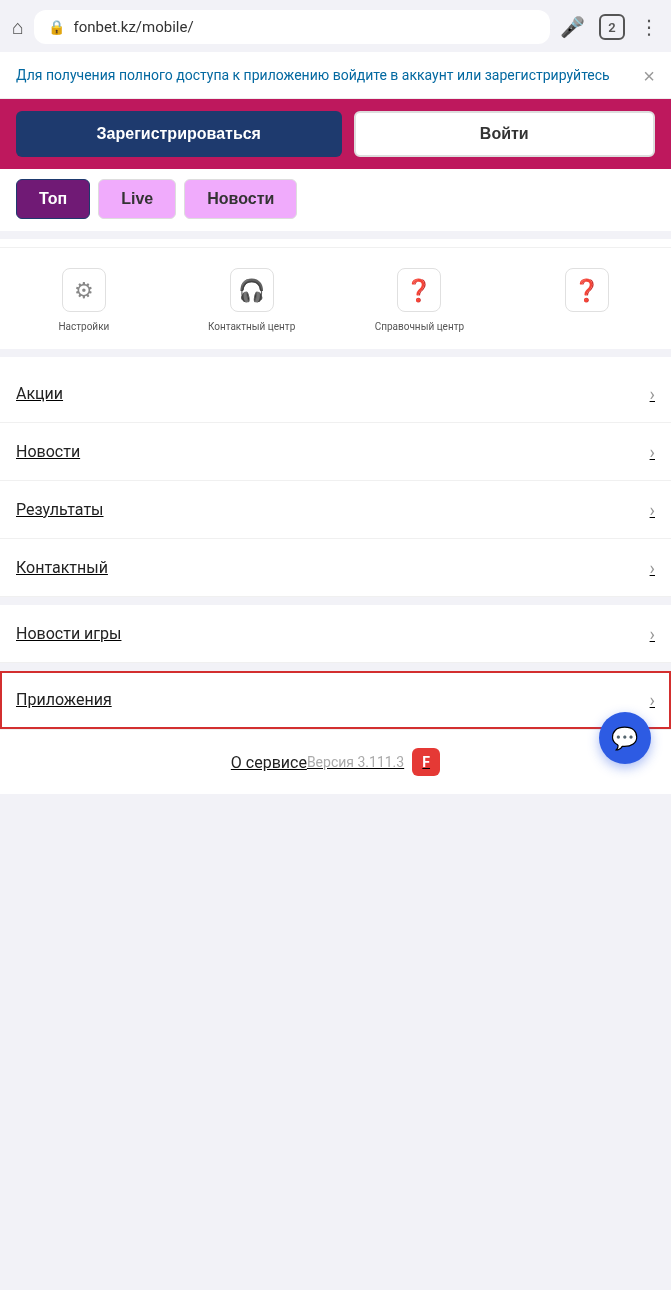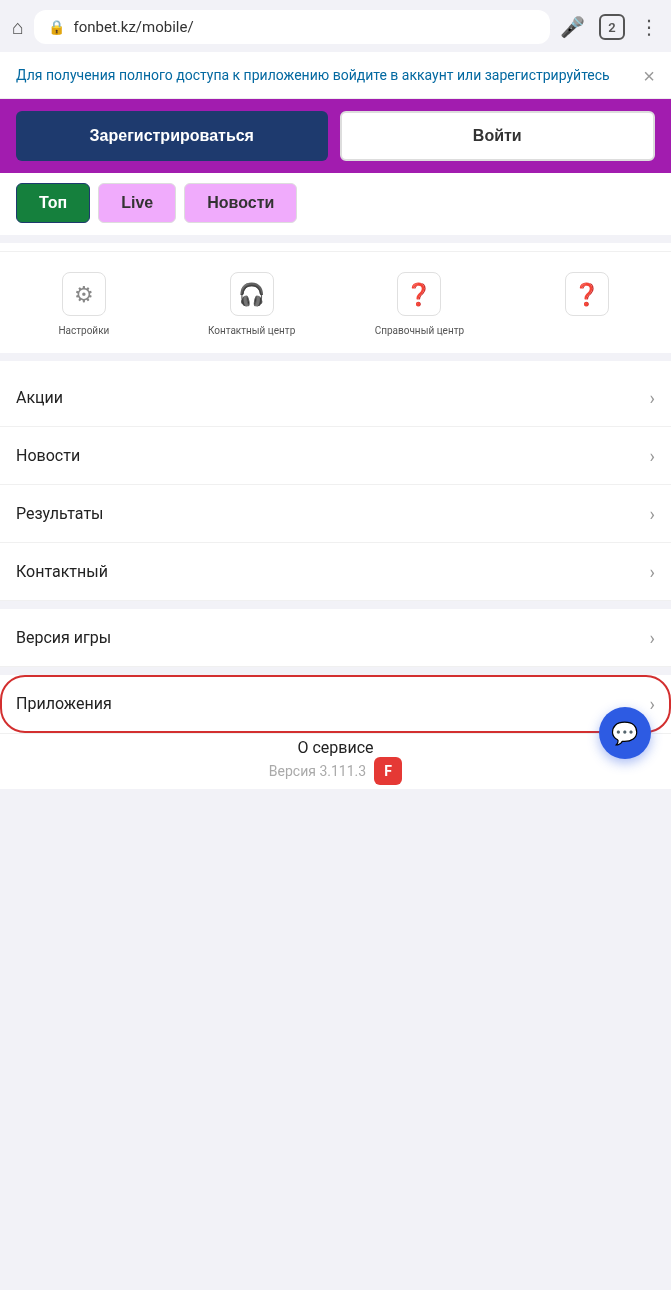--- a/index.html
+++ b/index.html
@@ -91,40 +91,39 @@
       color: #999;
       cursor: pointer;
       line-height: 1;
     }
 
     
     .auth-buttons {
       display: flex;
       gap: 12px;
       padding: 12px 16px;
-      background: #a21caf;
+      background: #be185d;
     }
     .btn-register {
       flex: 1;
       background: #1e3a6e;
       color: white;
       border: none;
       border-radius: 6px;
       padding: 14px;
       font-size: 16px;
       font-weight: 600;
       cursor: pointer;
     }
     .btn-login {
       flex: 1;
       background: white;
       color: #333;
       border: 2px solid #ddd;
       border-radius: 6px;
-      padding: 14px;
       font-size: 16px;
       font-weight: 600;
       cursor: pointer;
     }
 
     
     .tabs-bar {
       display: flex;
       gap: 8px;
       padding: 10px 16px 12px;
@@ -134,21 +133,21 @@
       padding: 10px 22px;
       border-radius: 6px;
       border: 1px solid #ddd;
       background: #f0abfc;
       font-size: 16px;
       font-weight: 600;
       cursor: pointer;
       color: #333;
     }
     .tab-btn.active {
-      background: #15803d;
+      background: #701a75;
       color: white;
       border-color: #1e3a6e;
     }
 
     
     .quick-icons {
       display: flex;
       background: white;
       padding: 16px 0 12px;
       margin-top: 8px;
@@ -178,52 +177,51 @@
       font-size: 10px;
       color: #555;
       text-align: center;
       line-height: 1.3;
     }
 
     
     .menu-list {
       background: white;
       margin-top: 8px;
+      text-decoration: underline;
     }
     .menu-item {
       display: flex;
       align-items: center;
       justify-content: space-between;
       padding: 18px 16px;
       border-bottom: 1px solid #f0f0f0;
       cursor: pointer;
     }
     .menu-item-label {
       font-size: 16px;
       color: #222;
     }
     .menu-item-chevron {
       color: #999;
       font-size: 18px;
     }
     .menu-item.highlighted {
       outline: 2.5px solid #d32f2f;
       outline-offset: -2px;
-      border-radius: 25px;
     }
 
     
     .about-row {
       display: flex;
       align-items: center;
       justify-content: center;
-      padding: 4px 16px;
+      padding: 18px 16px;
       background: white;
       border-top: 1px solid #f0f0f0;
-      flex-direction: column;
     }
     .about-label {
       font-size: 16px;
       color: #222;
     }
     .about-right {
       display: flex;
       align-items: center;
       gap: 8px;
     }
@@ -348,21 +346,21 @@
     </div>
 
     <div class="menu-item">
       <span class="menu-item-label">Контактный</span>
       <span class="menu-item-chevron">›</span>
     </div>
 
     <div class="section-gap"></div>
 
     <div class="menu-item">
-      <span class="menu-item-label">Версия игры</span>
+      <span class="menu-item-label">Новости игры</span>
       <span class="menu-item-chevron">›</span>
     </div>
 
     <div class="section-gap"></div>
 
     <div class="menu-item highlighted">
       <span class="menu-item-label">Приложения</span>
       <span class="menu-item-chevron">›</span>
     </div>
 

